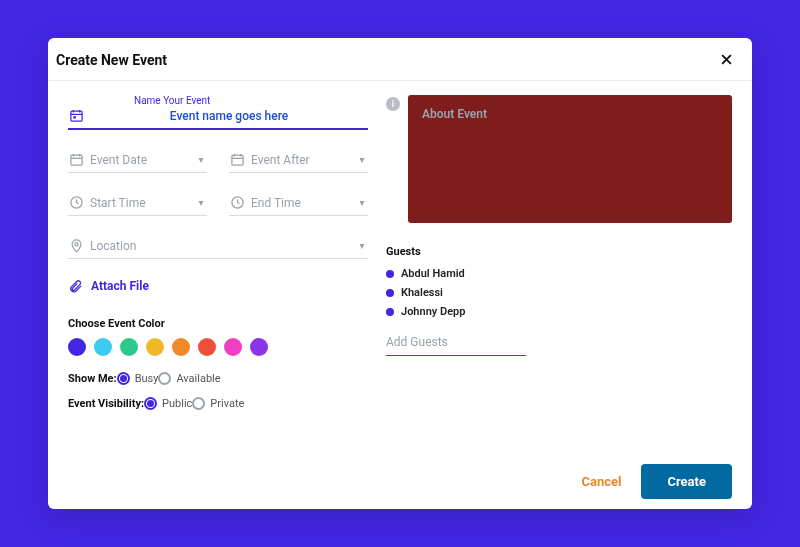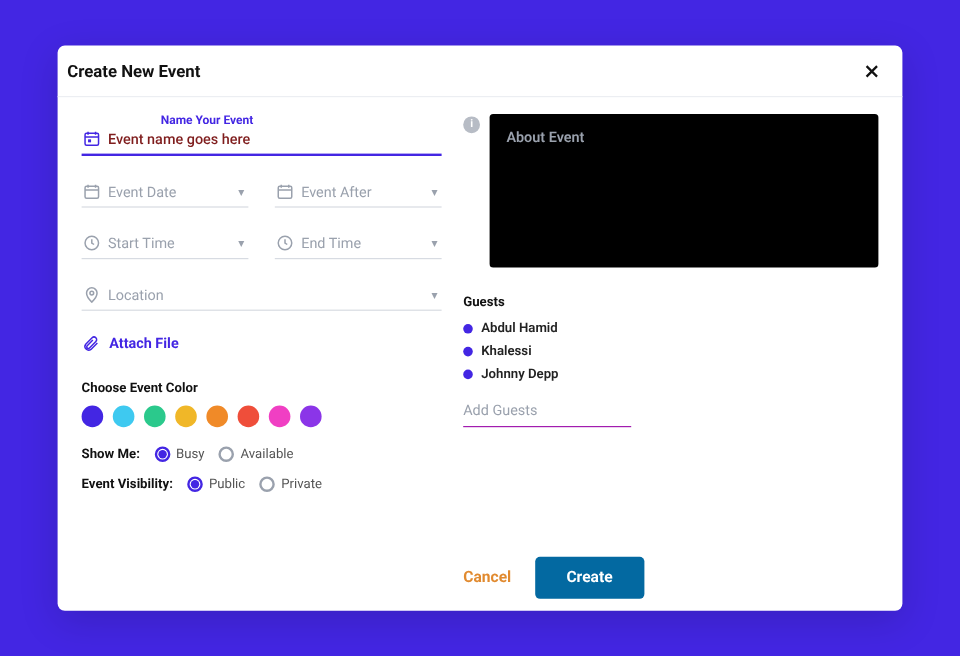--- a/index.html
+++ b/index.html
@@ -24,59 +24,59 @@
     display:flex; justify-content:space-between; align-items:center;
     padding: 12px 18px 10px 8px;
     border-bottom: 1px solid #eceef2;
   }
   .dialog-title { font-size:14px; font-weight:700; color:#111; }
   .close-x { font-size:20px; font-weight:700; cursor:pointer; line-height:1; }
   .dialog-body { flex:1; display:flex; padding: 14px 20px 10px 20px; gap:18px; overflow:hidden; }
   .col-left { flex:0 0 300px; display:flex; flex-direction:column; }
   .col-right { flex:1; display:flex; flex-direction:column; }
 
-  .field-label { font-size:10px; font-weight:700; color:#4326e3; margin-left:22px; margin-bottom:2px;padding-left:44px; }
+  .field-label { font-size:10px; font-weight:400; color:#4326e3; margin-left:22px; margin-bottom:2px;padding-left:44px; }
   .field-row { display:flex; align-items:center; gap:6px; border-bottom:1px solid #d7dbe2; padding-bottom:5px; }
   .field-row.active { border-bottom:2px solid #4326e3; }
   .field-row .icon { width:16px; display:flex; align-items:center; justify-content:center; color:#9aa1ad; }
   .field-row.active .icon { color:#4326e3; }
   .field-text { flex:1; font-size:12px; color:#9aa1ad; }
-  .field-row.active .field-text { color:#7f1d1d; font-weight:500; }
+  .field-row.active .field-text { color:#1d4ed8; font-weight:500;text-align:center; }
   .chevron { color:#9aa1ad; font-size:10px; width:12px; text-align:center; }
 
   .pair { display:flex; gap:22px; margin-top:22px; }
   .pair .field-row { flex:1; }
 
   .attach { display:flex; align-items:flex-start; gap:8px; margin-top:20px; color:#4326e3; font-weight:700; font-size:12px; cursor:pointer; }
   .attach .icon { color:#4326e3; }
 
   .section-label { font-size:11px; font-weight:700; color:#111; margin-top:20px; margin-bottom:8px; }
   .colors { display:flex; gap:8px; }
   .color-dot { width:18px; height:18px; border-radius:50%; cursor:pointer; }
 
-  .radio-row { display:flex; align-items:flex-start; gap:12px; margin-top:16px; font-size:11px; color:#111; }
+  .radio-row { display:flex; align-items:flex-start; gap:0; margin-top:16px; font-size:11px; color:#111; }
   .radio-row .label { font-weight:700; }
   .radio { display:flex; align-items:center; gap:5px; cursor:pointer; }
   .radio-circle { width:13px; height:13px; border-radius:50%; border:2px solid #9aa1ad; display:flex; align-items:center; justify-content:center; }
   .radio.selected .radio-circle { border-color:#4326e3; }
   .radio.selected .radio-inner { width:7px; height:7px; border-radius:50%; background:#4326e3; }
   .radio-text { color:#555; }
 
   .about-wrap { display:flex; gap:8px; }
   .info-circle { width:14px; height:14px; border-radius:50%; background:#b7bcc5; color:#fff; font-size:9px; font-weight:700; display:flex; align-items:center; justify-content:center; margin-top:2px; flex:0 0 14px; }
-  .about-box { flex:1; background:#000000; border-radius:3px; height:128px; padding:12px 14px; }
+  .about-box { flex:1; background:#7f1d1d; border-radius:3px; height:128px; padding:12px 14px; }
   .about-placeholder { color:#9aa1ad; font-size:12px; font-weight:600; }
 
   .guests-title { font-size:11px; font-weight:700; color:#111; margin-top:22px; margin-bottom:6px; }
   .guest { display:flex; align-items:center; gap:7px; font-size:11px; font-weight:600; color:#222; padding:3px 0; }
   .guest-dot { width:8px; height:8px; border-radius:50%; background:#4326e3; }
 
   .add-guests { border-bottom:1px solid #a21caf; margin-top:12px; padding:2px 0 6px 0; font-size:12px; color:#9aa1ad; width:140px; }
 
-  .actions { display:flex; align-items:center; gap:20px; margin-top:auto; padding-top:28px; }
+  .actions { display:flex; justify-content:flex-end; align-items:center; gap:20px; margin-top:auto; padding-top:28px; }
   .btn-cancel { color:#e18a2f; font-weight:700; font-size:13px; cursor:pointer; }
   .btn-create { background:#0369a1; color:#fff; font-weight:700; font-size:13px; padding:10px 26px; border-radius:4px; cursor:pointer; }
 
   svg { width:15px; height:15px; }
 </style>
 </head>
 <body>
 
 <div class="dialog">
   <div class="dialog-header">

